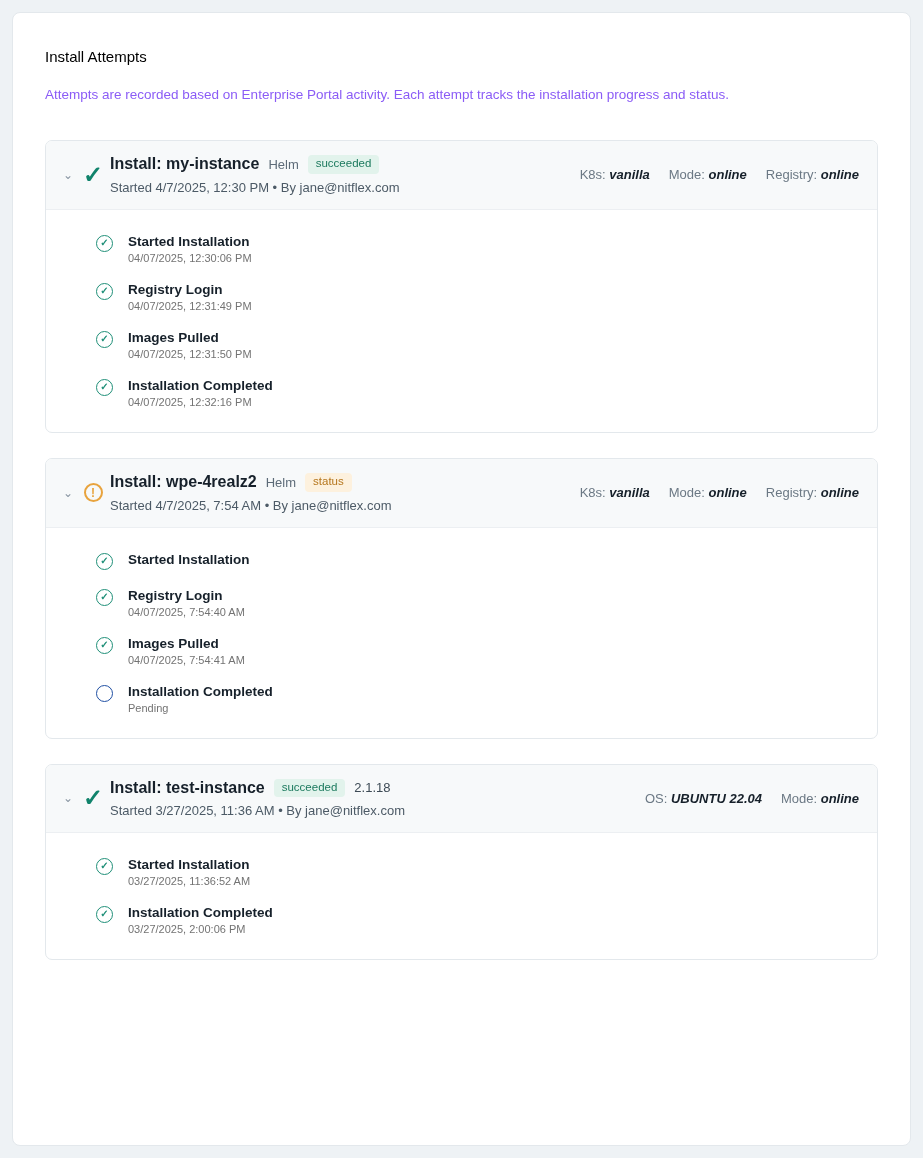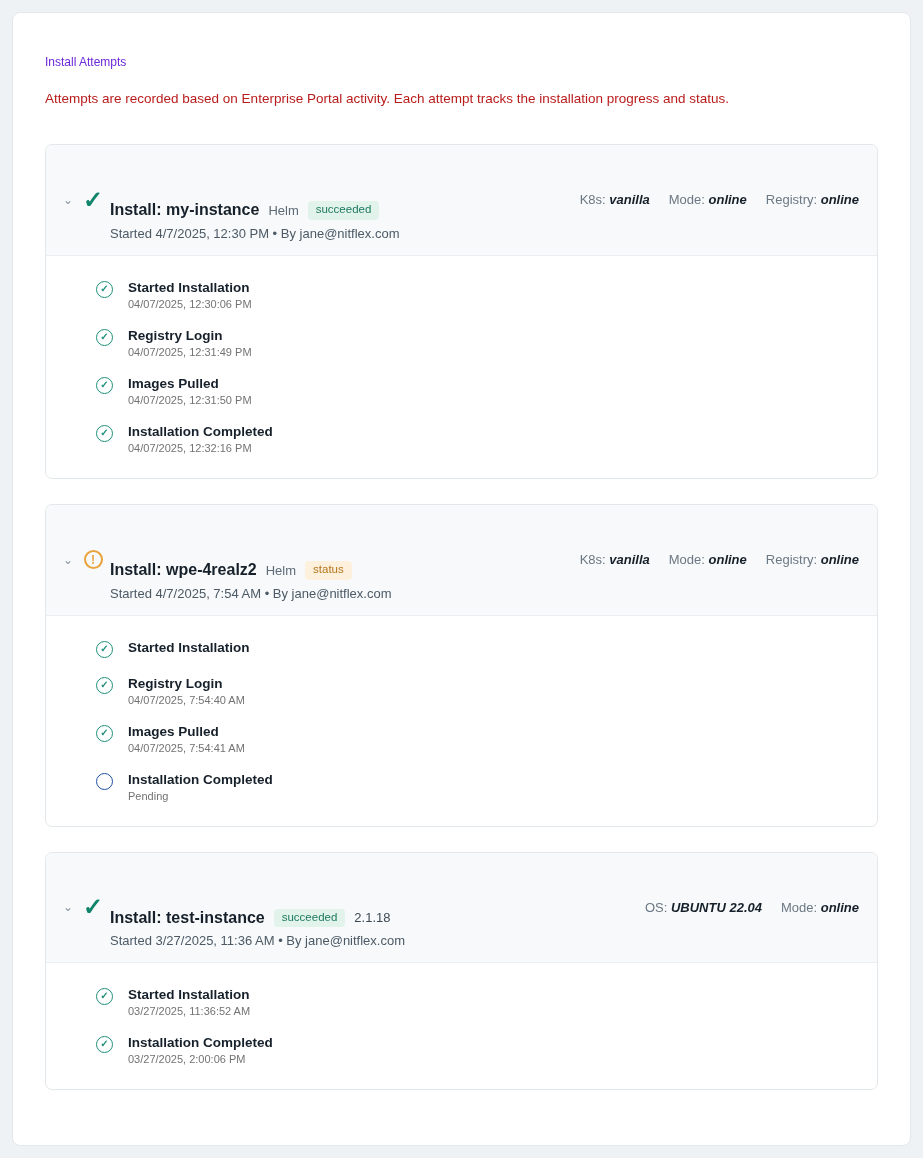--- a/index.html
+++ b/index.html
@@ -21,28 +21,28 @@
     background: #eef2f5;
   }
   .panel {
     background: #ffffff;
     border: 1px solid #e3e8ec;
     border-radius: 8px;
     min-height: 1134px;
     padding: 22px 20px 26px 20px;
   }
   .panel-title {
-    font-size: 12px;
+    font-size: 15px;
     font-weight: 400;
-    color: #6d28d9;
-    margin: 20px 0 0 12px;
+    color: #000000;
+    margin: 13px 0 0 12px;
   }
   .panel-desc {
     font-size: 13.5px;
-    color: #b91c1c;
+    color: #8b5cf6;
     margin: 22px 0 0 12px;
   }
   .attempts {
     margin-top: 38px;
     padding: 0 12px;
   }
   .attempt-card {
     border: 1px solid #e3e8ec;
     border-radius: 7px;
     background: #ffffff;
@@ -83,21 +83,21 @@
     width: 19px;
     height: 19px;
     border-radius: 50%;
     border: 2px solid #e8a33d;
     color: #e8a33d;
     font-size: 12px;
     font-weight: bold;
     line-height: 16px;
     text-align: center;
   }
-  .head-main { flex: 1 1 auto; min-width: 0; margin-top: 42px; }
+  .head-main { flex: 1 1 auto; min-width: 0; }
   .head-line1 {
     display: flex;
     align-items: center;
     gap: 9px;
     flex-wrap: wrap;
   }
   .attempt-title {
     font-size: 16px;
     font-weight: bold;
     color: #16202a;

